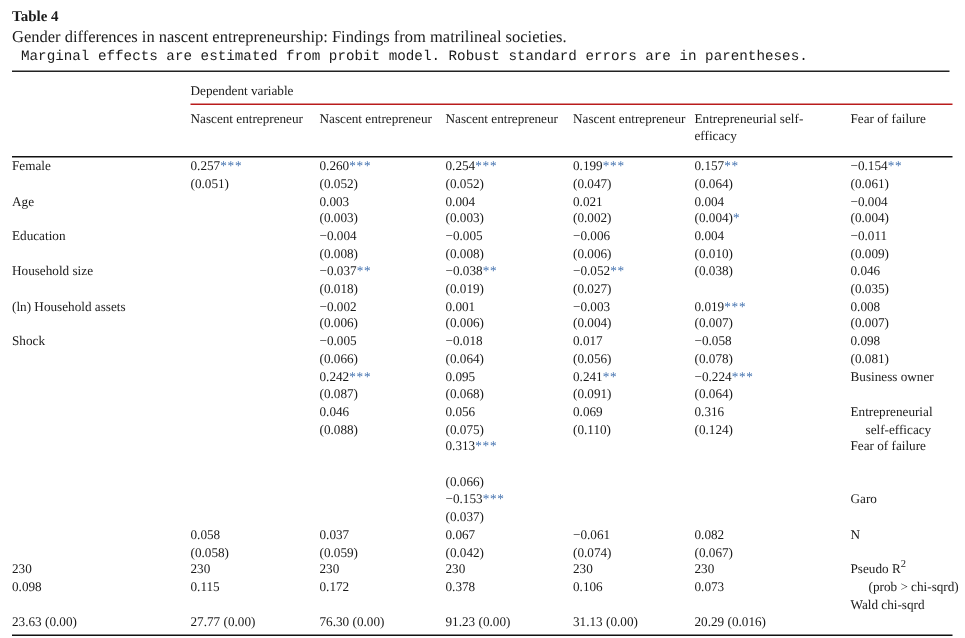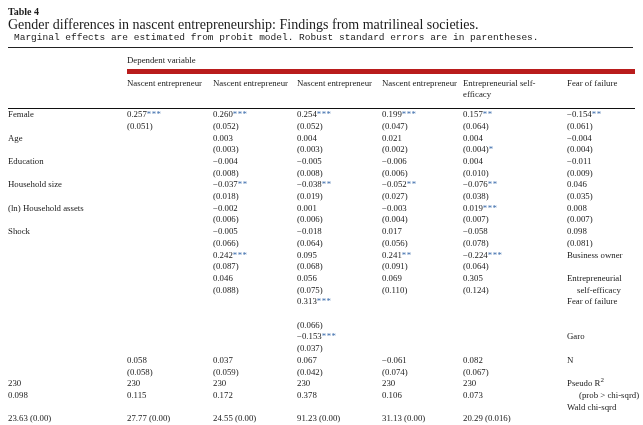--- a/index.html
+++ b/index.html
@@ -5,36 +5,36 @@
   html,body { margin:0; padding:0; background:#ffffff; }
   body {
     width:643px; height:425px; overflow:hidden;
     font-family:"Liberation Serif", serif;
     color:#1b1b1b;
     -webkit-font-smoothing:antialiased;
   }
   .page { position:relative; width:641px; height:425px; background:#fff; }
   .head { padding:5px 8px 0 8px; }
   .tbl-title { font-size:10px; font-weight:bold; line-height:13px; }
-  .caption1 { font-size:14px; line-height:12.5px; margin-top:1px; }
+  .caption1 { font-size:11px; line-height:12.5px; margin-top:1px; }
   .caption2 { font-size:9.5px; line-height:12.5px; padding-left:6px;font-family:Liberation Mono, monospace; }
   .top-rule { border-top:1.2px solid #222; margin:3px 8px 0 8px; height:0; }
 
   .grid {
     margin:0 8px;
     display:grid;
     grid-template-columns:119px 86px 84px 85px 81px 104px 68px;
     font-size:8.8px;
     line-height:11.7px;
   }
   .depvar-spacer { padding-top:7px; }
   .depvar {
     grid-column:2 / -1;
     padding-top:7px; padding-bottom:2px;
-    border-bottom:5px solid #b91c1c;
+    border-bottom:1px solid #b91c1c;
   }
   .colhead { padding-top:4px; padding-bottom:7px; padding-right:6px;font-family:Liberation Serif, serif; }
   .rule-thick { grid-column:1 / -1; border-top:1.4px solid #111; height:0; }
   .rule-bottom { grid-column:1 / -1; border-top:1.4px solid #111; height:0; margin-top:2px; }
 
   .rowlabel { padding-left:10px; text-indent:-10px; }
   .datacell { white-space:nowrap; }
   .coef-line, .se-line, .stat-line { white-space:nowrap; }
   .gap-line { height:11.7px; }
   .stars { color:var(--star-color, #3a6bab); letter-spacing:0.5px; }
@@ -148,21 +148,20 @@
       </div>
       <div class="datacell">
         <div class="coef-line">−0.038<span class="stars">**</span></div>
         <div class="se-line">(0.019)</div>
       </div>
       <div class="datacell">
         <div class="coef-line">−0.052<span class="stars">**</span></div>
         <div class="se-line">(0.027)</div>
       </div>
       <div class="datacell">
-        <div class="coef-line">−0.076<span class="stars">**</span></div>
         <div class="se-line">(0.038)</div>
       </div>
       <div class="datacell">
         <div class="coef-line">0.046</div>
         <div class="se-line">(0.035)</div>
       </div>
       <div class="rowlabel">(ln) Household assets</div>
       <div class="datacell">
         <div class="gap-line"></div>
         <div class="gap-line"></div>
@@ -251,21 +250,21 @@
       </div>
       <div class="datacell">
         <div class="coef-line">0.056</div>
         <div class="se-line">(0.075)</div>
       </div>
       <div class="datacell">
         <div class="coef-line">0.069</div>
         <div class="se-line">(0.110)</div>
       </div>
       <div class="datacell">
-        <div class="coef-line">0.305</div>
+        <div class="coef-line">0.316</div>
         <div class="se-line">(0.124)</div>
       </div>
       <div class="rowlabel">Entrepreneurial self-efficacy</div>
       <div class="datacell">
         <div class="gap-line"></div>
         <div class="gap-line"></div>
         <div class="gap-line"></div>
       </div>
       <div class="datacell">
         <div class="gap-line"></div>
@@ -388,21 +387,21 @@
         <div class="stat-line statlabel2">(prob &gt; chi-sqrd)</div>
         <div class="stat-line">Wald chi-sqrd</div>
       </div>
       <div class="datacell">
         <div class="stat-line">23.63 (0.00)</div>
       </div>
       <div class="datacell">
         <div class="stat-line">27.77 (0.00)</div>
       </div>
       <div class="datacell">
-        <div class="stat-line">24.55 (0.00)</div>
+        <div class="stat-line">76.30 (0.00)</div>
       </div>
       <div class="datacell">
         <div class="stat-line">91.23 (0.00)</div>
       </div>
       <div class="datacell">
         <div class="stat-line">31.13 (0.00)</div>
       </div>
       <div class="datacell">
         <div class="stat-line">20.29 (0.016)</div>
       </div>

